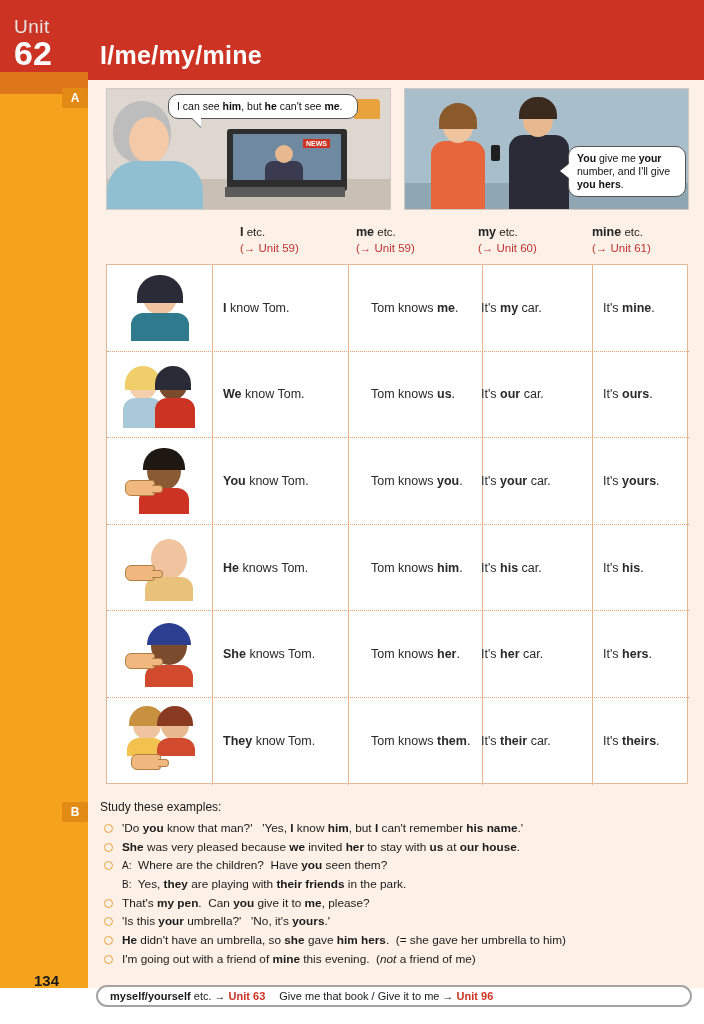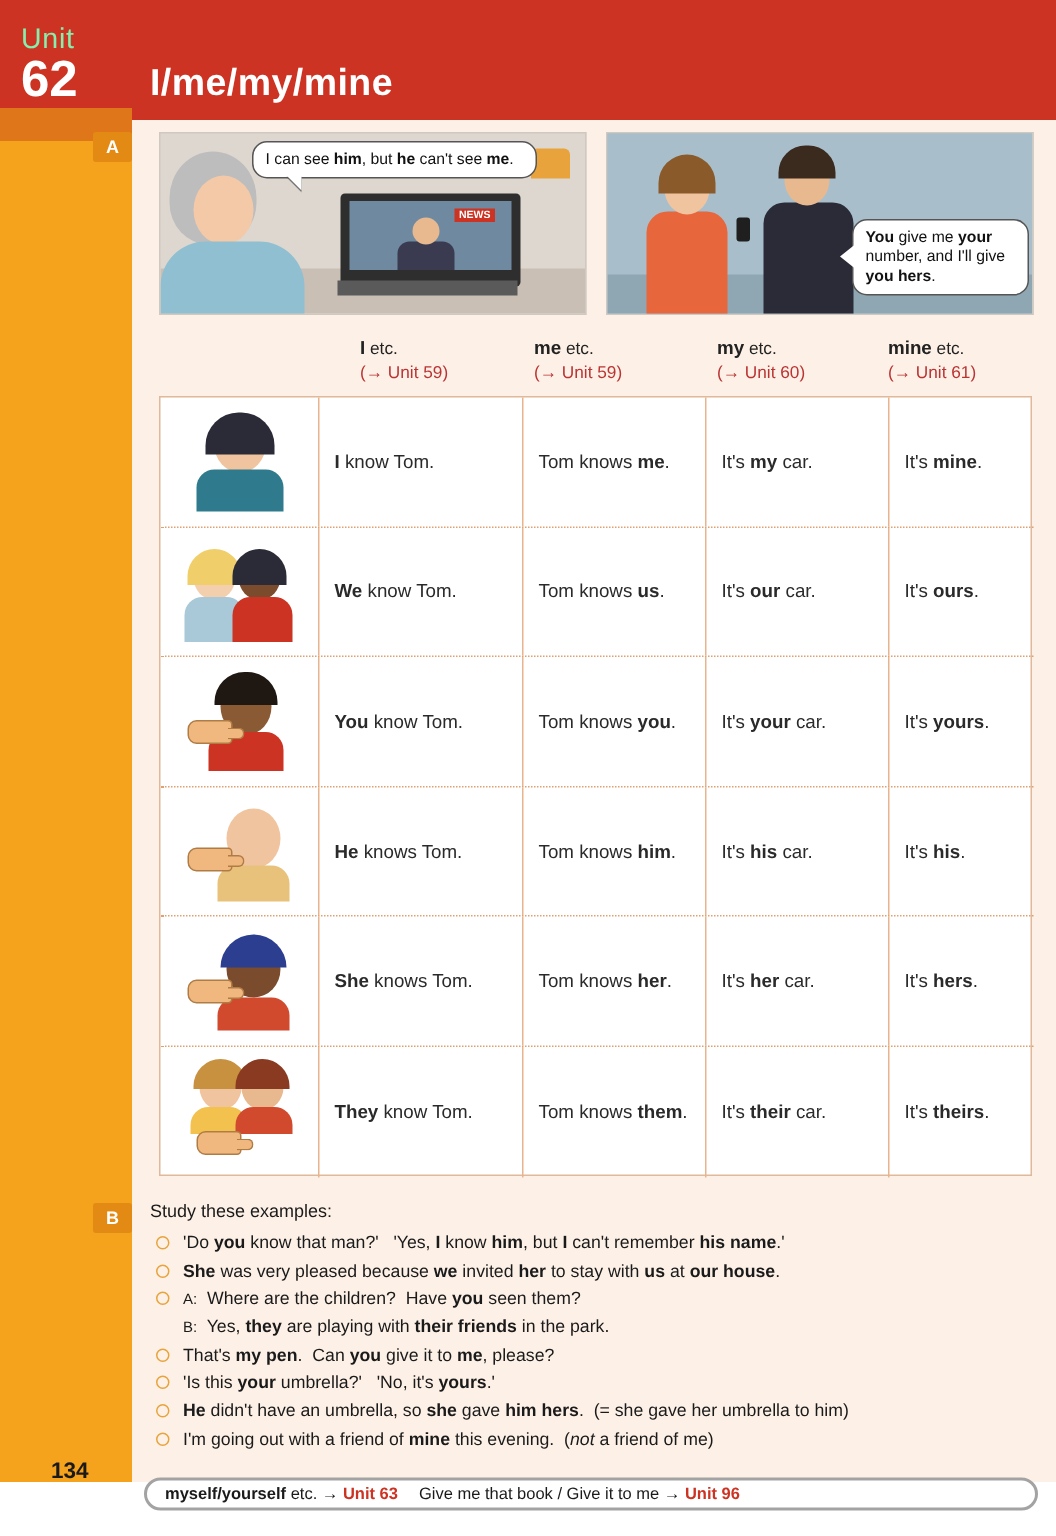--- a/index.html
+++ b/index.html
@@ -34,21 +34,21 @@
     background: #cc3323;
     border-bottom-left-radius: 0;
   }
   .header-red-left {
     position: absolute; left: 0; top: 0; width: 88px; height: 80px;
     background: #cc3323;
     border-top-right-radius: 0;
   }
   .unit-word {
     position: absolute; left: 14px; top: 16px;
-    color: #86efac; font-size: 19px; letter-spacing: .5px;
+    color: #e5e5e5; font-size: 19px; letter-spacing: .5px;
   }
   .unit-num {
     position: absolute; left: 14px; top: 34px;
     color: #ffffff; font-size: 34px; font-weight: bold;
   }
   .unit-badge-shadow{
     position:absolute; left:0; top:72px; width:88px; height:22px;
     background:#e0761a;
   }
   .page-title {
@@ -212,21 +212,21 @@
   }
   .trow.last { border-bottom: none; }
   .tcell {
     position: absolute; top: 0; height: 100%;
     display: flex; align-items: center;
     font-size: 12.5px; color: #2a2a2a;
     padding-left: 10px;
   }
   .c-pic { left: 0; width: 106px; border-right: 1px solid #e8b48e; }
   .c1 { left: 106px; width: 136px; border-right: 1px solid #e8b48e; }
-  .c2 { left: 242px; width: 122px; border-right: 1px solid #e8b48e; }
+  .c2 { left: 254px; width: 122px; border-right: 1px solid #e8b48e; }
   .c3 { left: 364px; width: 122px; border-right: 1px solid #e8b48e; }
   .c4 { left: 486px; width: 96px; }
   .tcell b { font-weight: bold; }
 
   
   .av { position:absolute; left:18px; top:12px; width:70px; height:62px; }
   .av-head { position:absolute; border-radius:50%; }
   .av-body { position:absolute; border-radius:12px 12px 0 0; }
 
   .hand {

